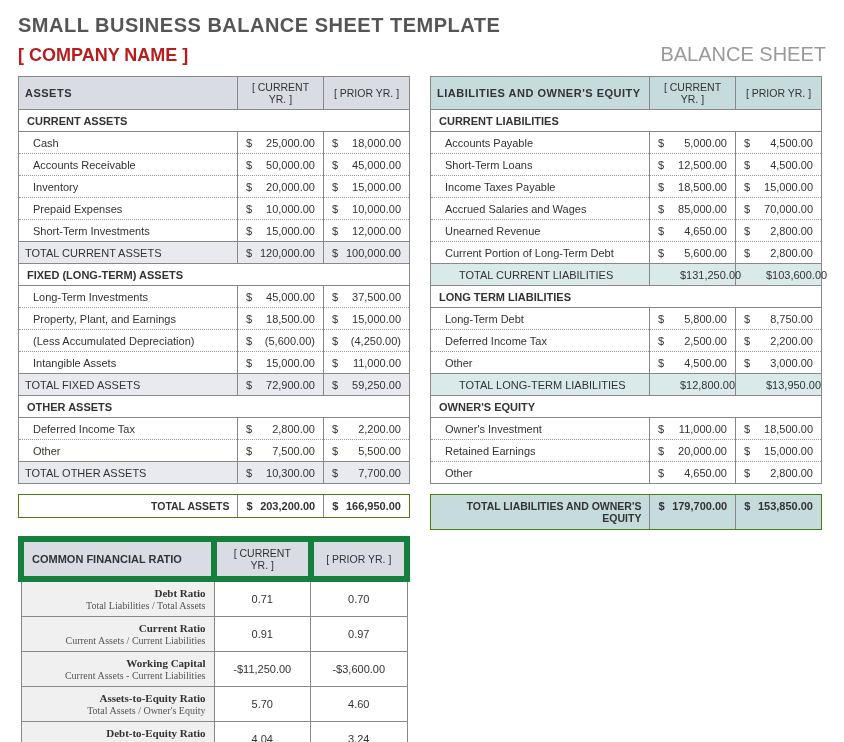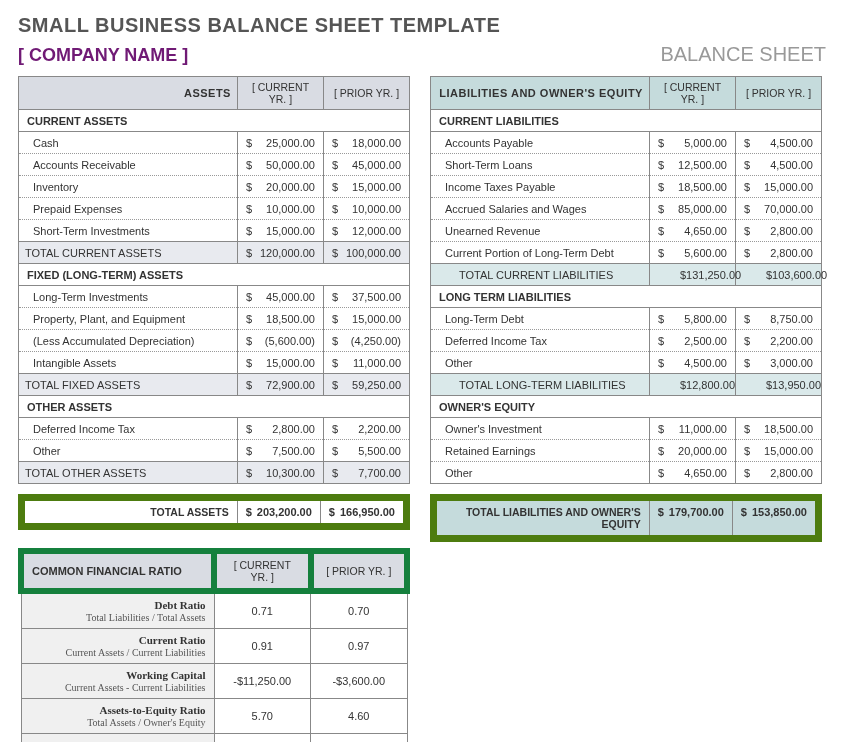--- a/index.html
+++ b/index.html
@@ -20,21 +20,21 @@
 }
 .header-row {
   display: flex;
   justify-content: space-between;
   align-items: baseline;
   margin-bottom: 10px;
 }
 .company-name {
   font-size: 18px;
   font-weight: 600;
-  color: #701a75;
+  color: #b91c1c;
 }
 .doc-type {
   font-size: 20px;
   color: #999;
   font-weight: 400;
 }
 .columns {
   display: flex;
   gap: 20px;
   align-items: flex-start;
@@ -52,21 +52,21 @@
   padding: 4px 6px;
   font-size: 11px;
   vertical-align: middle;
   height: 22px;
 }
 .col-label { width: 56%; }
 .col-amt { width: 22%; }
 th.section-head {
   background: #d9dce3;
   border: 1px solid #888;
-  text-align: right;
+  text-align: left;
   font-weight: 700;
   letter-spacing: 0.5px;
   font-size: 11px;
 }
 th.section-head.liab { background: #c5dbdc; }
 th.colhead {
   background: #d9dce3;
   border: 1px solid #888;
   text-align: center;
   font-weight: 400;
@@ -100,21 +100,21 @@
   border-top: 1px solid #888;
   border-bottom: 1px solid #888;
 }
 tr.total.liab td { background: #dae9ea; padding-left: 28px; }
 tr.total td.label { padding-right: 6px; font-size: 11px; }
 
 .grand-total-row {
   display: flex;
   width: 100%;
   margin-top: 10px;
-  border: 7px solid #4d7c0f;
+  border: 1px solid #4d7c0f;
   font-weight: 700;
 }
 .grand-total-row.liab { background: #c5dbdc; }
 .grand-total-row .gt-label {
   width: 56%;
   text-align: right;
   padding: 5px 8px;
   font-size: 10.5px;
 }
 .grand-total-row .gt-amt {
@@ -280,21 +280,21 @@
               </div>
             </td>
             <td class="amt">
               <div class="amt-cell">
                 <span class="dollar">$</span>
                 <span class="num">37,500.00</span>
               </div>
             </td>
           </tr>
           <tr class="line">
-            <td class="label">Property, Plant, and Equipment</td>
+            <td class="label">Property, Plant, and Earnings</td>
             <td class="amt">
               <div class="amt-cell">
                 <span class="dollar">$</span>
                 <span class="num">18,500.00</span>
               </div>
             </td>
             <td class="amt">
               <div class="amt-cell">
                 <span class="dollar">$</span>
                 <span class="num">15,000.00</span>

